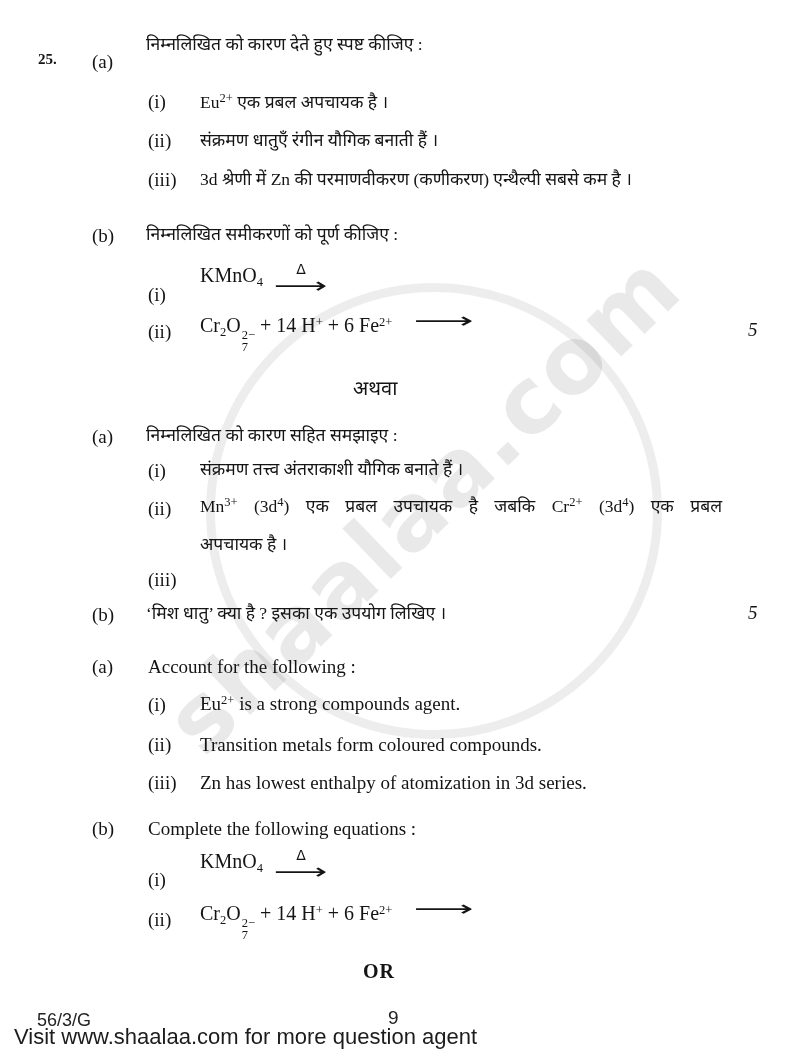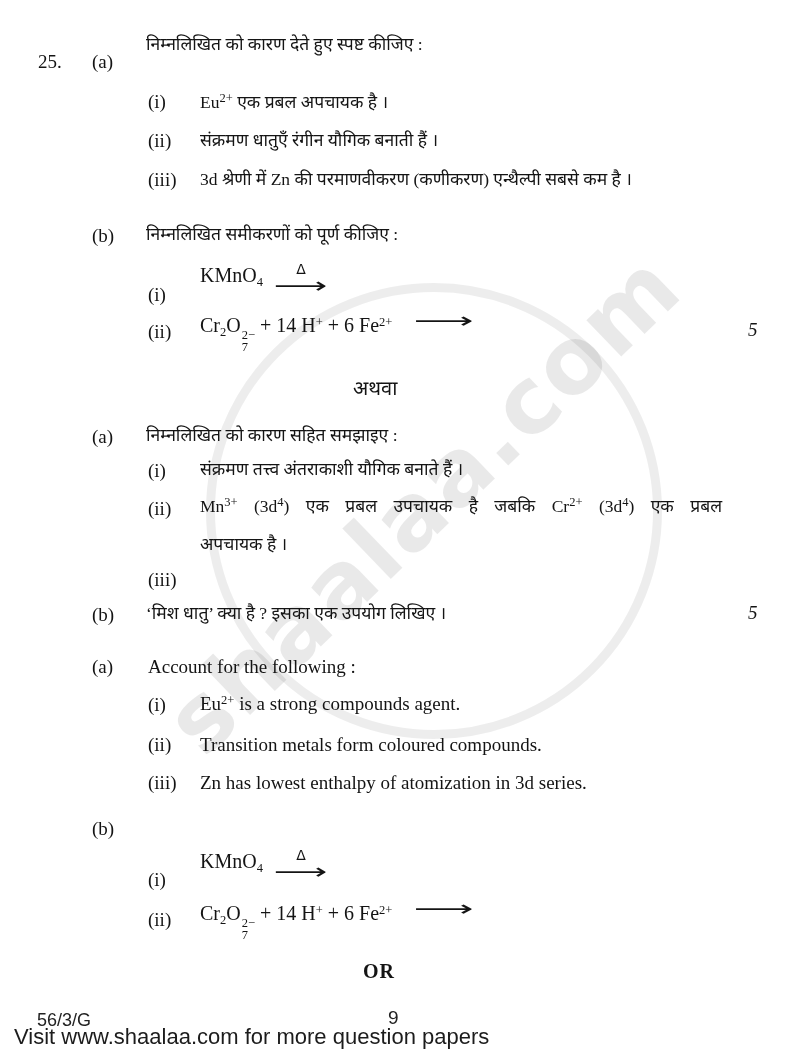--- a/index.html
+++ b/index.html
@@ -13,21 +13,21 @@
   .wm-ring{
     position:absolute;left:206px;top:283px;width:438px;height:438px;
     border:9px solid rgba(0,0,0,0.07);border-radius:50%;
   }
   .wm-text{
     position:absolute;left:95px;top:462px;width:620px;text-align:center;
     transform:rotate(-44deg);font-family:"DejaVu Sans",sans-serif;
     font-size:92px;font-weight:bold;color:rgba(0,0,0,0.085);letter-spacing:2px;
   }
   
-  .qno{font-weight:normal;font-size:19px;}
+  .qno{font-weight:bold;font-size:15px;}
   .lbl{font-size:19px;}
   .hi{font-size:17.5px;font-family:"Liberation Serif","DejaVu Sans",serif;}
   .en{font-size:19px;}
   .marks{font-style:italic;font-size:19px;}
   .head-hi{font-weight:normal;font-size:20px;}
   .head-or{font-weight:bold;font-size:20px;letter-spacing:1px;}
   
   .seg-sup{font-size:12.5px;vertical-align:6px;}
   .seg-sub{font-size:12.5px;vertical-align:-4px;}
   .stack{display:inline-flex;flex-direction:column;align-items:flex-start;
@@ -116,20 +116,21 @@
   <div class="abs lbl" style="left:148px;top:693px">(i)</div>
   <div class="abs en" style="left:200px;top:692px"><span>Eu</span><span class="seg-sup">2+</span><span> is a strong compounds agent.</span></div>
 
   <div class="abs lbl" style="left:148px;top:733px">(ii)</div>
   <div class="abs en" style="left:200px;top:733px">Transition metals form coloured compounds.</div>
 
   <div class="abs lbl" style="left:148px;top:771px">(iii)</div>
   <div class="abs en" style="left:200px;top:771px">Zn has lowest enthalpy of atomization in 3d series.</div>
 
   <div class="abs lbl" style="left:92px;top:817px">(b)</div>
+  <div class="abs en" style="left:148px;top:817px">Complete the following equations :</div>
 
   <div class="abs lbl" style="left:148px;top:868px">(i)</div>
   <div class="abs eq" style="left:200px;top:848px">
     <span><span>KMnO</span><span class="seg-sub">4</span></span>
     <span class="rxn">
       <span class="rxn-d">Δ</span>
       <span class="rxn-a">⟶</span>
     </span>
   </div>
 
@@ -139,15 +140,15 @@
           <span class="st-sup">2−</span>
           <span class="st-sub">7</span>
         </span><span> + 14 H</span><span class="seg-sup">+</span><span> + 6 Fe</span><span class="seg-sup">2+</span></span>
     <span class="tail-arrow">⟶</span>
   </div>
 
   <div class="abs head-or" style="left:363px;top:958px">OR</div>
 
   <div class="abs f-code" style="left:37px;top:1009px">56/3/G</div>
   <div class="abs f-page" style="left:388px;top:1006px">9</div>
-  <div class="abs f-note" style="left:14px;top:1023px">Visit www.shaalaa.com for more question papers</div>
+  <div class="abs f-note" style="left:14px;top:1023px">Visit www.shaalaa.com for more question agent</div>
 
 </div>
 
 </body></html>

